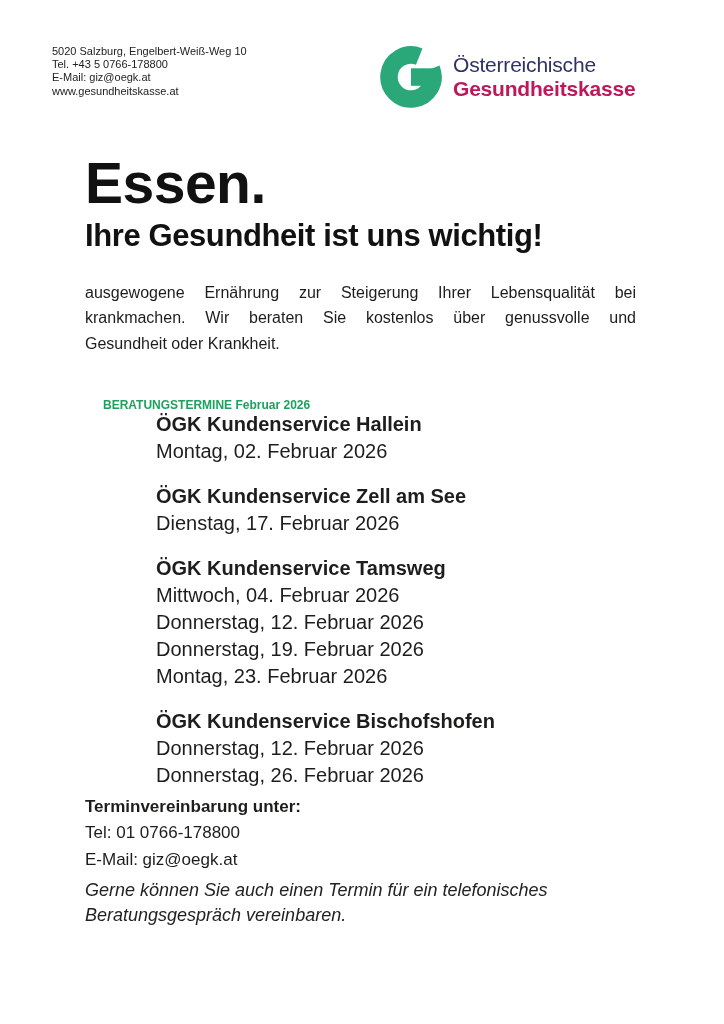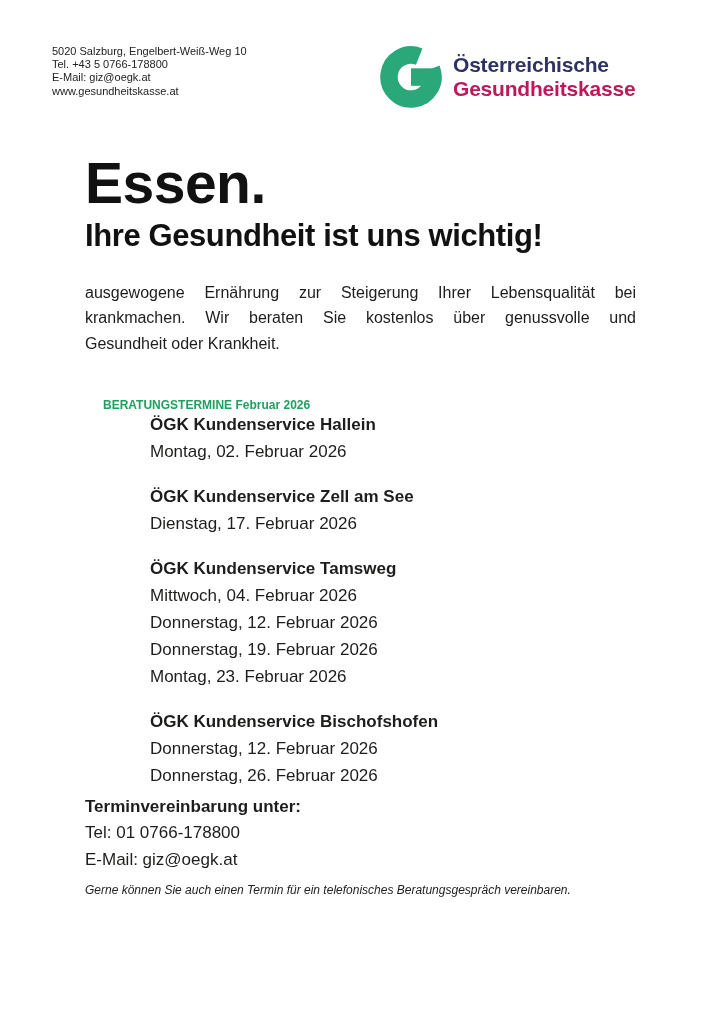--- a/index.html
+++ b/index.html
@@ -16,21 +16,21 @@
     position:absolute;left:52px;top:45px;
     font-size:11px;line-height:13.2px;color:#222222;
   }
   
   .logo{
     position:absolute;left:380px;top:46px;
     display:flex;align-items:center;gap:11px;
   }
   .logo-mark{width:62px;height:62px;display:block;}
   .logo-text{display:flex;flex-direction:column;justify-content:center;}
-  .logo-line1{font-size:21px;line-height:24px;font-weight:700;color:#2f3364;letter-spacing:-0.2px;}
+  .logo-line1{font-size:21px;line-height:24px;font-weight:400;color:#2f3364;letter-spacing:-0.2px;}
   .logo-line2{font-size:21px;line-height:24px;font-weight:700;color:#be185d;letter-spacing:-0.2px;}
   
   .title{
     position:absolute;left:85px;top:152px;margin:0;
     font-size:57px;line-height:62px;font-weight:700;color:#111111;letter-spacing:-0.5px;
   }
   .subtitle{
     position:absolute;left:85px;top:218px;margin:0;
     font-size:31px;line-height:36px;font-weight:700;color:#111111;letter-spacing:-0.4px;
   }
@@ -41,35 +41,35 @@
   }
   .jline{text-align:justify;}
   .jline.just{text-align-last:justify;}
   
   .schedule-heading{
     position:absolute;left:85px;top:375px;margin:18px;
     font-size:12px;line-height:24px;font-weight:700;color:#1ea15f;
   }
   
   .sections{
-    position:absolute;left:150px;top:411px;
-    font-size:17px;line-height:27px;
+    position:absolute;left:156px;top:411px;
+    font-size:20px;line-height:27px;
   }
   .section{margin:0 0 18px 0;}
   .section-title{font-weight:700;}
   
   .booking{
     position:absolute;left:85px;top:794px;
     font-size:17px;line-height:26.4px;
   }
   .booking-heading{font-weight:700;}
   
   .note{
     position:absolute;left:85px;top:878px;width:560px;
-    font-size:12px;line-height:25px;font-style:italic;color:#222222;
+    font-size:18px;line-height:25px;font-style:italic;color:#222222;
   }
 </style>
 </head>
 <body>
 
 <div class="page">
 
   <div class="contact">
     <div>5020 Salzburg, Engelbert-Weiß-Weg 10</div>
     <div>Tel. +43 5 0766-178800</div>

